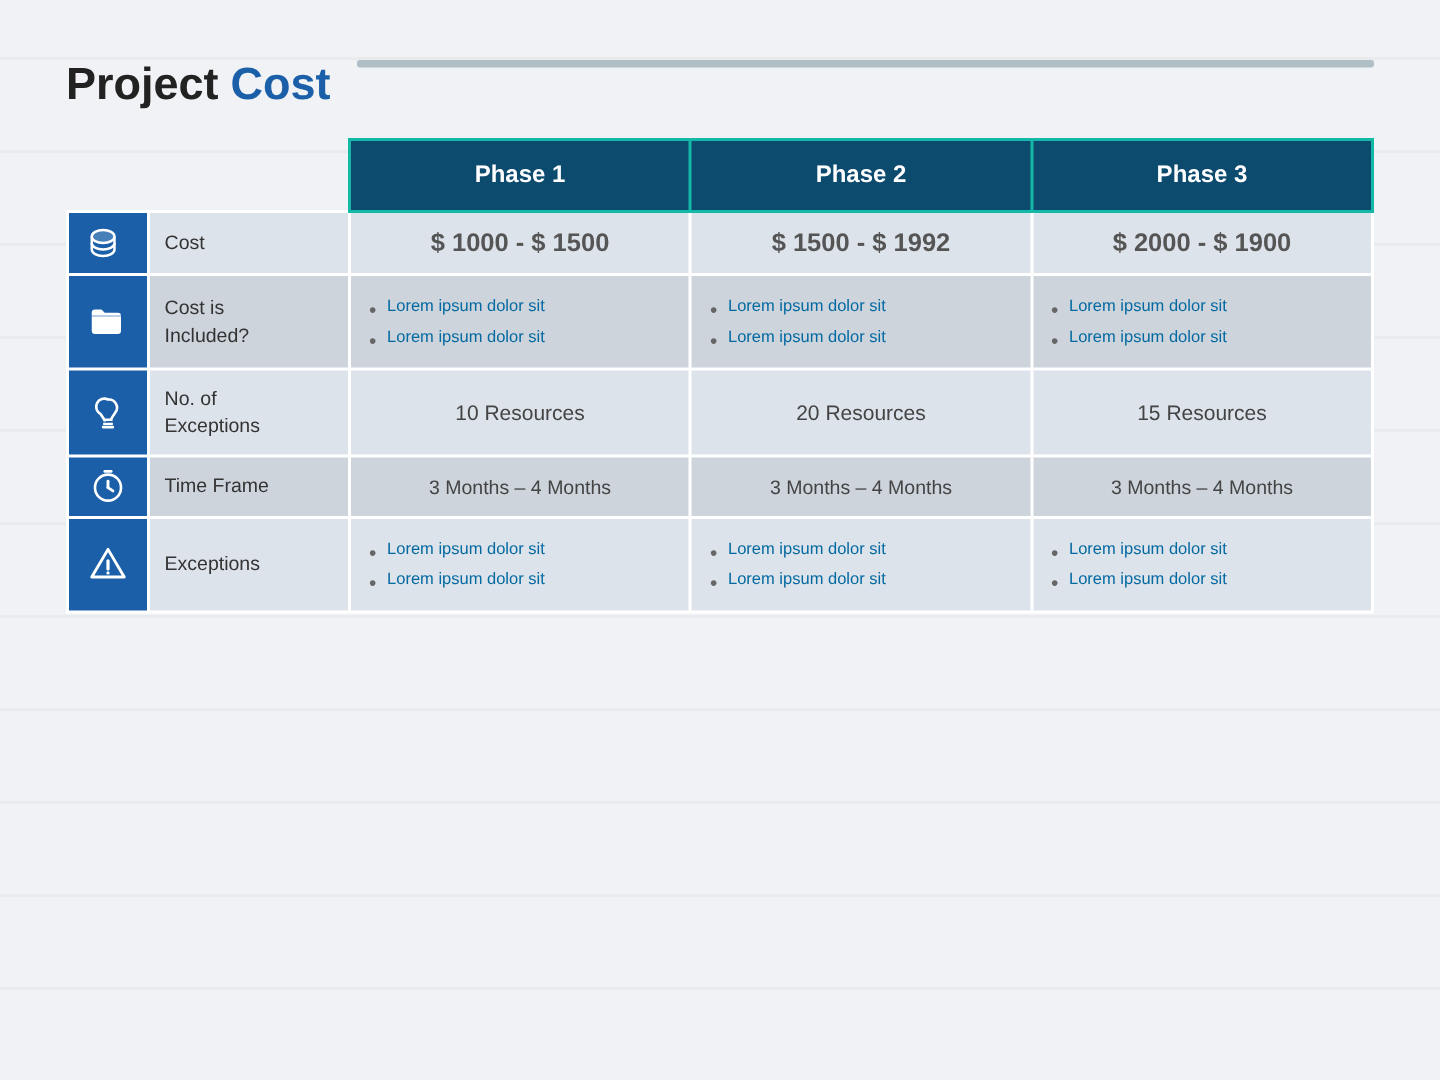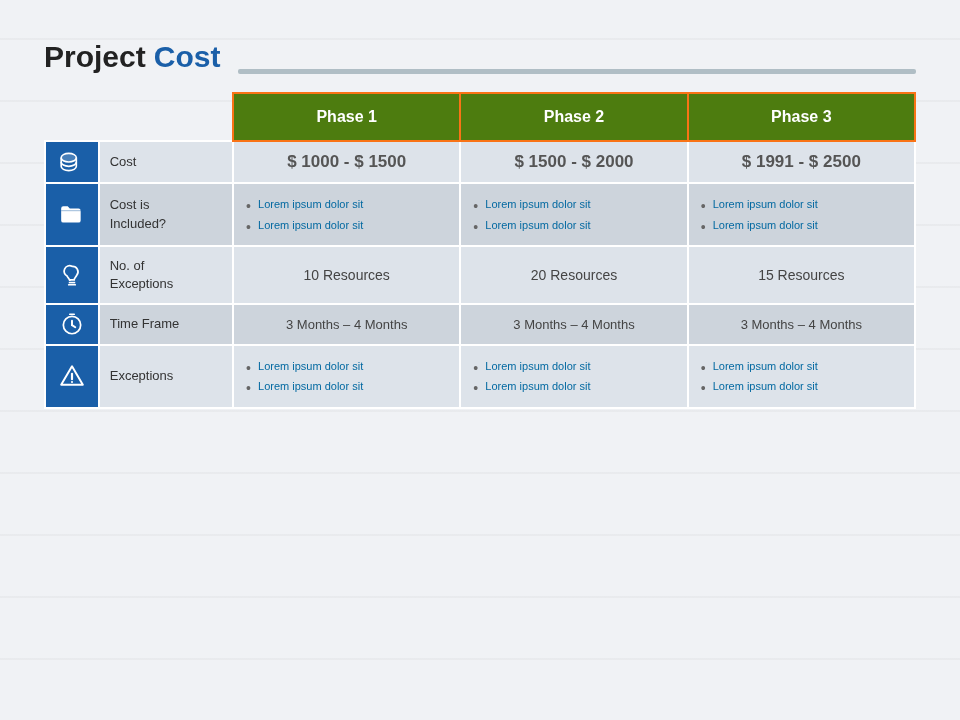--- a/index.html
+++ b/index.html
@@ -31,21 +31,21 @@
 
     .page {
       position: relative;
       padding: 40px 44px 30px 44px;
       z-index: 1;
     }
 
     
     .title-row {
       display: flex;
-      align-items: flex-end;
+      align-items: flex-start;
       margin-bottom: 18px;
     }
 
     .title-text {
       font-size: 30px;
       font-weight: 900;
       color: #222;
       margin-right: 8px;
     }
 
@@ -74,27 +74,27 @@
       table-layout: fixed;
     }
 
     
     col.col-icon { width: 52px; }
     col.col-label { width: 130px; }
     col.col-phase { width: 220px; }
 
     
     thead tr th {
-      background: #4d7c0f;
+      background: #0c4a6e;
       color: #fff;
       font-size: 16px;
       font-weight: 700;
       text-align: center;
       padding: 14px 8px;
-      border: 2px solid #f97316;
+      border: 2px solid #14b8a6;
     }
 
     thead tr th.th-empty {
       background: transparent;
       border: none;
     }
 
     
     tbody tr {
       background: #dde3ea;
@@ -232,24 +232,24 @@
                 <path d="M2 12v4c0 2.2 3.1 4 7 4s7-1.8 7-4v-4" fill="none" stroke="#fff" stroke-width="1.5"></path>
                 <ellipse cx="9" cy="8" rx="7" ry="4" fill="rgba(255,255,255,0.2)"></ellipse>
               </svg>
             </div>
           </td>
           <td class="td-label">Cost</td>
           <td class="td-phase">
             <div class="cost-value">$ 1000 - $ 1500</div>
           </td>
           <td class="td-phase">
-            <div class="cost-value">$ 1500 - $ 2000</div>
-          </td>
-          <td class="td-phase">
-            <div class="cost-value">$ 1991 - $ 2500</div>
+            <div class="cost-value">$ 1500 - $ 1992</div>
+          </td>
+          <td class="td-phase">
+            <div class="cost-value">$ 2000 - $ 1900</div>
           </td>
         </tr>
 
         <tr>
           <td class="td-icon">
             <div class="icon-circle">
               <svg class="icon-svg" viewBox="0 0 24 24" xmlns="http://www.w3.org/2000/svg">
                 <path d="M2 6a2 2 0 012-2h4l2 2h8a2 2 0 012 2v9a2 2 0 01-2 2H4a2 2 0 01-2-2V6z" fill="#fff"></path>
                 <path d="M2 8h20" stroke="rgba(26,95,168,0.4)" stroke-width="1"></path>
               </svg>

